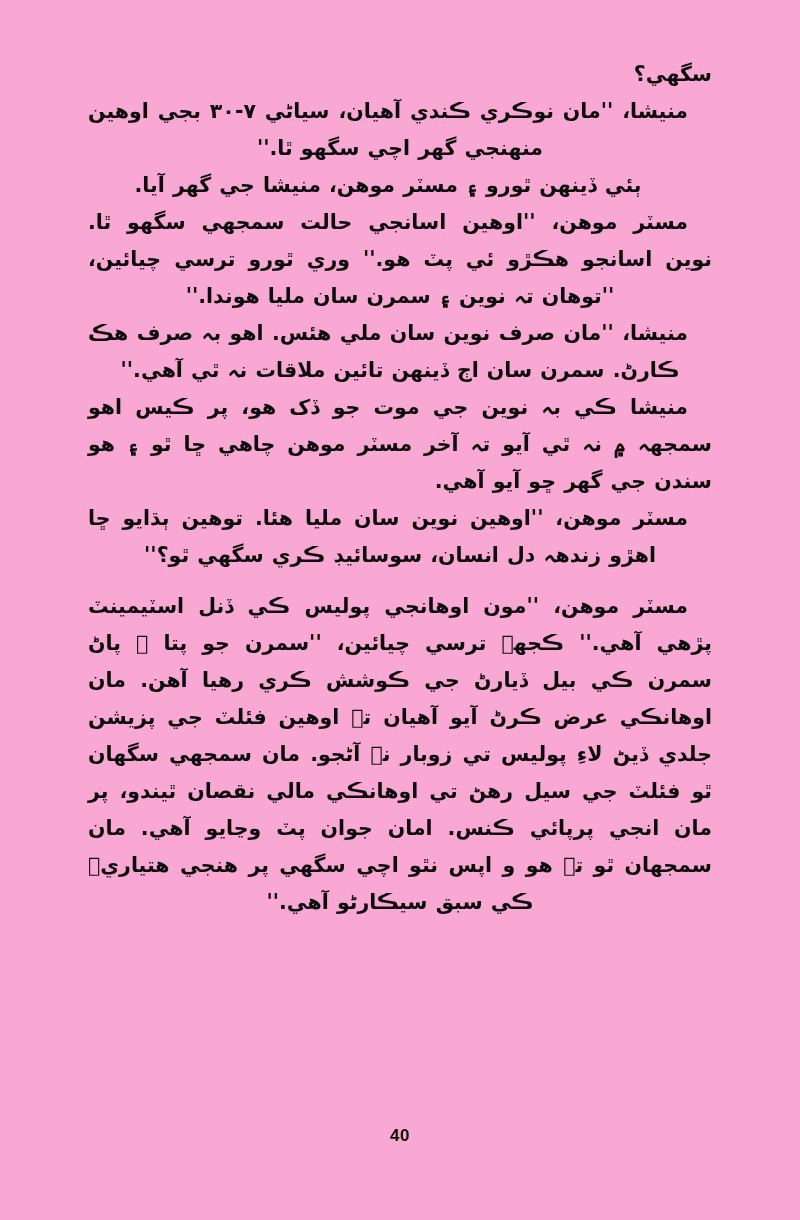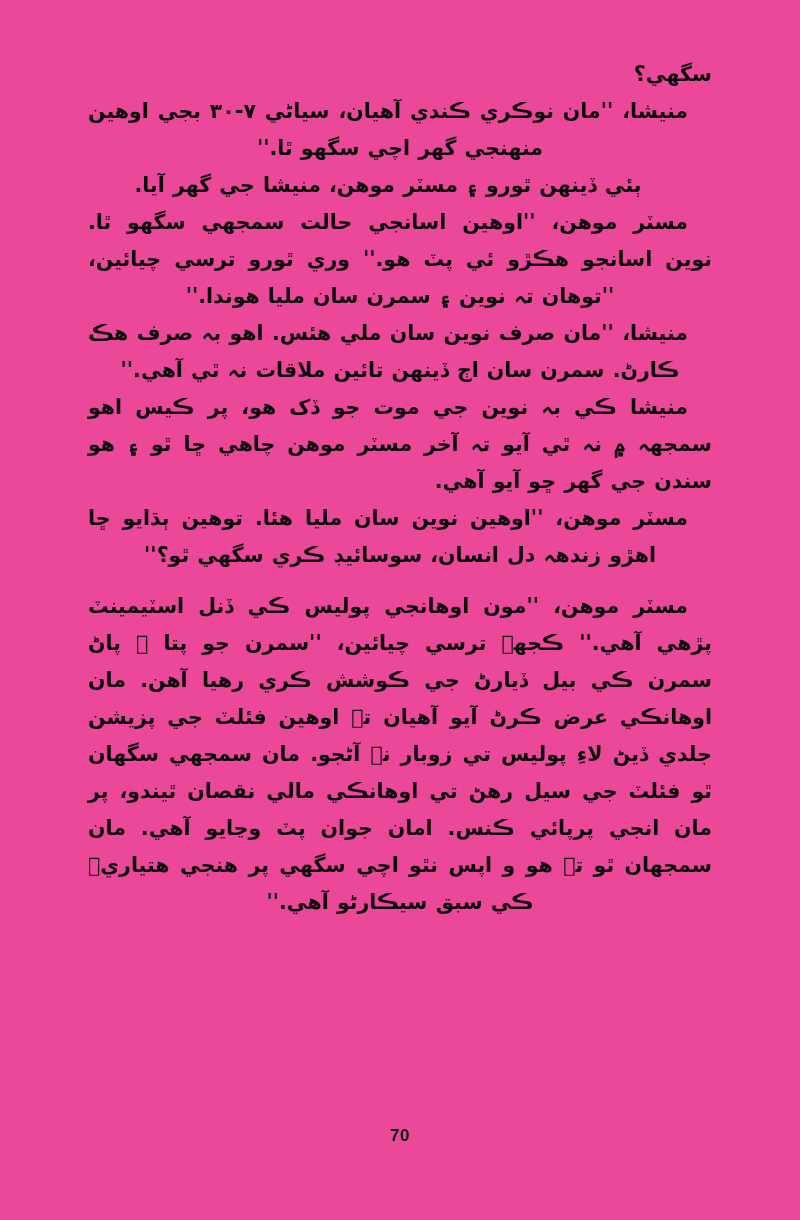--- a/index.html
+++ b/index.html
@@ -14,21 +14,21 @@
     position: relative;
     overflow: hidden;
     font-family: "DejaVu Sans", sans-serif;
     color: #111111;
   }
 
   
   .page {
     position: absolute;
     inset: 0;
-    background: #ec4899;
+    background: #f9a8d4;
   }
 
   .text-column {
     position: absolute;
     top: 56px;
     right: 88px;
     left: 88px;
     direction: rtl;
     text-align: justify;
     text-align-last: right;
@@ -107,15 +107,15 @@
 
     <div class="gap-medium"></div>
 
     <p class="para indent last-center">مسٽر موهن، ''مون اوهانجي پوليس ڪي ڏنل اسٽيمينٽ پڙهي آهي.'' ڪجهہ ترسي چيائين، ''سمرن جو پتا ۽ پاڻ سمرن ڪي بيل ڏيارڻ جي ڪوشش ڪري رهيا آهن. مان اوهانڪي عرض ڪرڻ آيو آهيان تہ اوهين فئلٽ جي پزيشن جلدي ڏيڻ لاءِ پوليس تي زوبار نہ آڻجو. مان سمجهي سگهان ٿو فئلٽ جي سيل رهڻ تي اوهانڪي مالي نقصان ٿيندو، پر مان انجي پرپائي ڪنس. امان جوان پٽ وڃايو آهي. مان سمجهان ٿو تہ هو و اپس نٿو اچي سگهي پر هنجي هتياري٘ ڪي سبق سيڪارڻو آهي.''</p>
 
     <div class="gap-medium"></div>
 
 
   </div>
 
-  <div class="page-number">70</div>
+  <div class="page-number">40</div>
 
 </div>
 
 </body></html>

